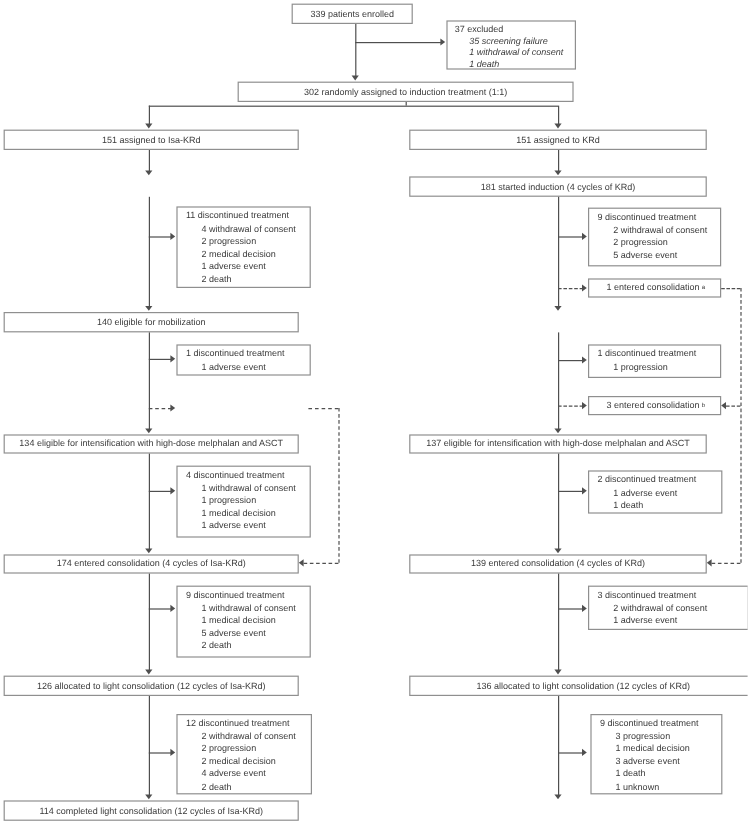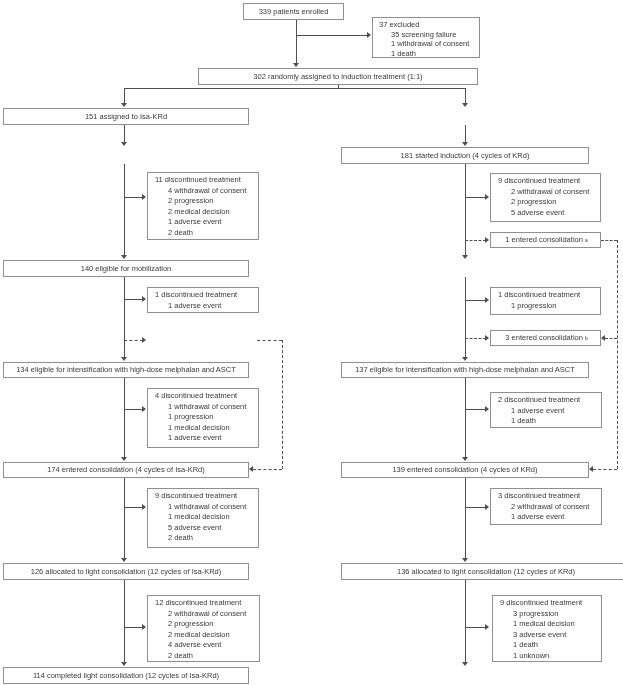--- a/index.html
+++ b/index.html
@@ -11,21 +11,21 @@
     font-size:7.5px; line-height:1;
   }
   .box{ position:absolute; background:#ffffff; border:1px solid var(--box-border,#8f8f8f); }
   .box.main{ display:flex; align-items:center; justify-content:center; text-align:center; }
   .box.main .lbl{ padding:0 2px; }
   .sup{ font-size:5px; vertical-align:super; line-height:0; }
   .box.list{ padding-top:2px; }
   .box.list .t{ padding-left:7px; line-height:10.5px; }
   .box.list .sub-item{ padding-left:20px; line-height:10.5px; }
   .box.list.tight .t{ padding-left:6px; line-height:9.5px; }
-  .box.list.tight .sub-item{ padding-left:18px; line-height:9.5px; }
+  .box.list.tight .sub-item{ padding-left:18px; line-height:9.5px;font-style:italic; }
   .hline{ position:absolute; height:0; border-top:1px solid var(--line,#4f4f4f); }
   .vline{ position:absolute; width:0; border-left:1px solid var(--line,#4f4f4f); }
   .hline.dash{ border-top-style:dashed; }
   .vline.dash{ border-left-style:dashed; }
   .ad{ position:absolute; width:0; height:0;
        border-left:3px solid transparent; border-right:3px solid transparent;
        border-top:4.5px solid var(--line,#4f4f4f); }
   .ar{ position:absolute; width:0; height:0;
        border-top:3px solid transparent; border-bottom:3px solid transparent;
        border-left:4.5px solid var(--line,#4f4f4f); }
@@ -112,20 +112,23 @@
     <div class="t">12 discontinued treatment</div>
     <div>
         <div class="sub-item">2 withdrawal of consent</div>
         <div class="sub-item">2 progression</div>
         <div class="sub-item">2 medical decision</div>
         <div class="sub-item">4 adverse event</div>
         <div class="sub-item">2 death</div>
       </div>
   </div>
 
+  <div class="box main" style="left:341px;top:108px;width:248px;height:17px">
+    <span class="lbl">151 assigned to KRd</span>
+  </div>
   <div class="box main" style="left:341px;top:147px;width:248px;height:17px">
     <span class="lbl">181 started induction (4 cycles of KRd)</span>
   </div>
   <div class="box main" style="left:341px;top:362px;width:248px;height:16px">
     <span class="lbl">137 eligible for intensification with high-dose melphalan and ASCT</span>
   </div>
   <div class="box main" style="left:341px;top:462px;width:248px;height:16px">
     <span class="lbl">139 entered consolidation (4 cycles of KRd)</span>
   </div>
   <div class="box main" style="left:341px;top:563px;width:290px;height:17px">
@@ -154,21 +157,21 @@
     <span class="lbl">3 entered consolidation</span>
       <sup class="sup">b</sup>
   </div>
   <div class="box list" style="left:490px;top:392px;width:112px;height:36px">
     <div class="t">2 discontinued treatment</div>
     <div>
         <div class="sub-item">1 adverse event</div>
         <div class="sub-item">1 death</div>
       </div>
   </div>
-  <div class="box list" style="left:490px;top:488px;width:112px;height:37px">
+  <div class="box list" style="left:490px;top:488px;width:134px;height:37px">
     <div class="t">3 discontinued treatment</div>
     <div>
         <div class="sub-item">2 withdrawal of consent</div>
         <div class="sub-item">1 adverse event</div>
       </div>
   </div>
   <div class="box list" style="left:492px;top:595px;width:110px;height:67px">
     <div class="t">9 discontinued treatment</div>
     <div>
         <div class="sub-item">3 progression</div>

